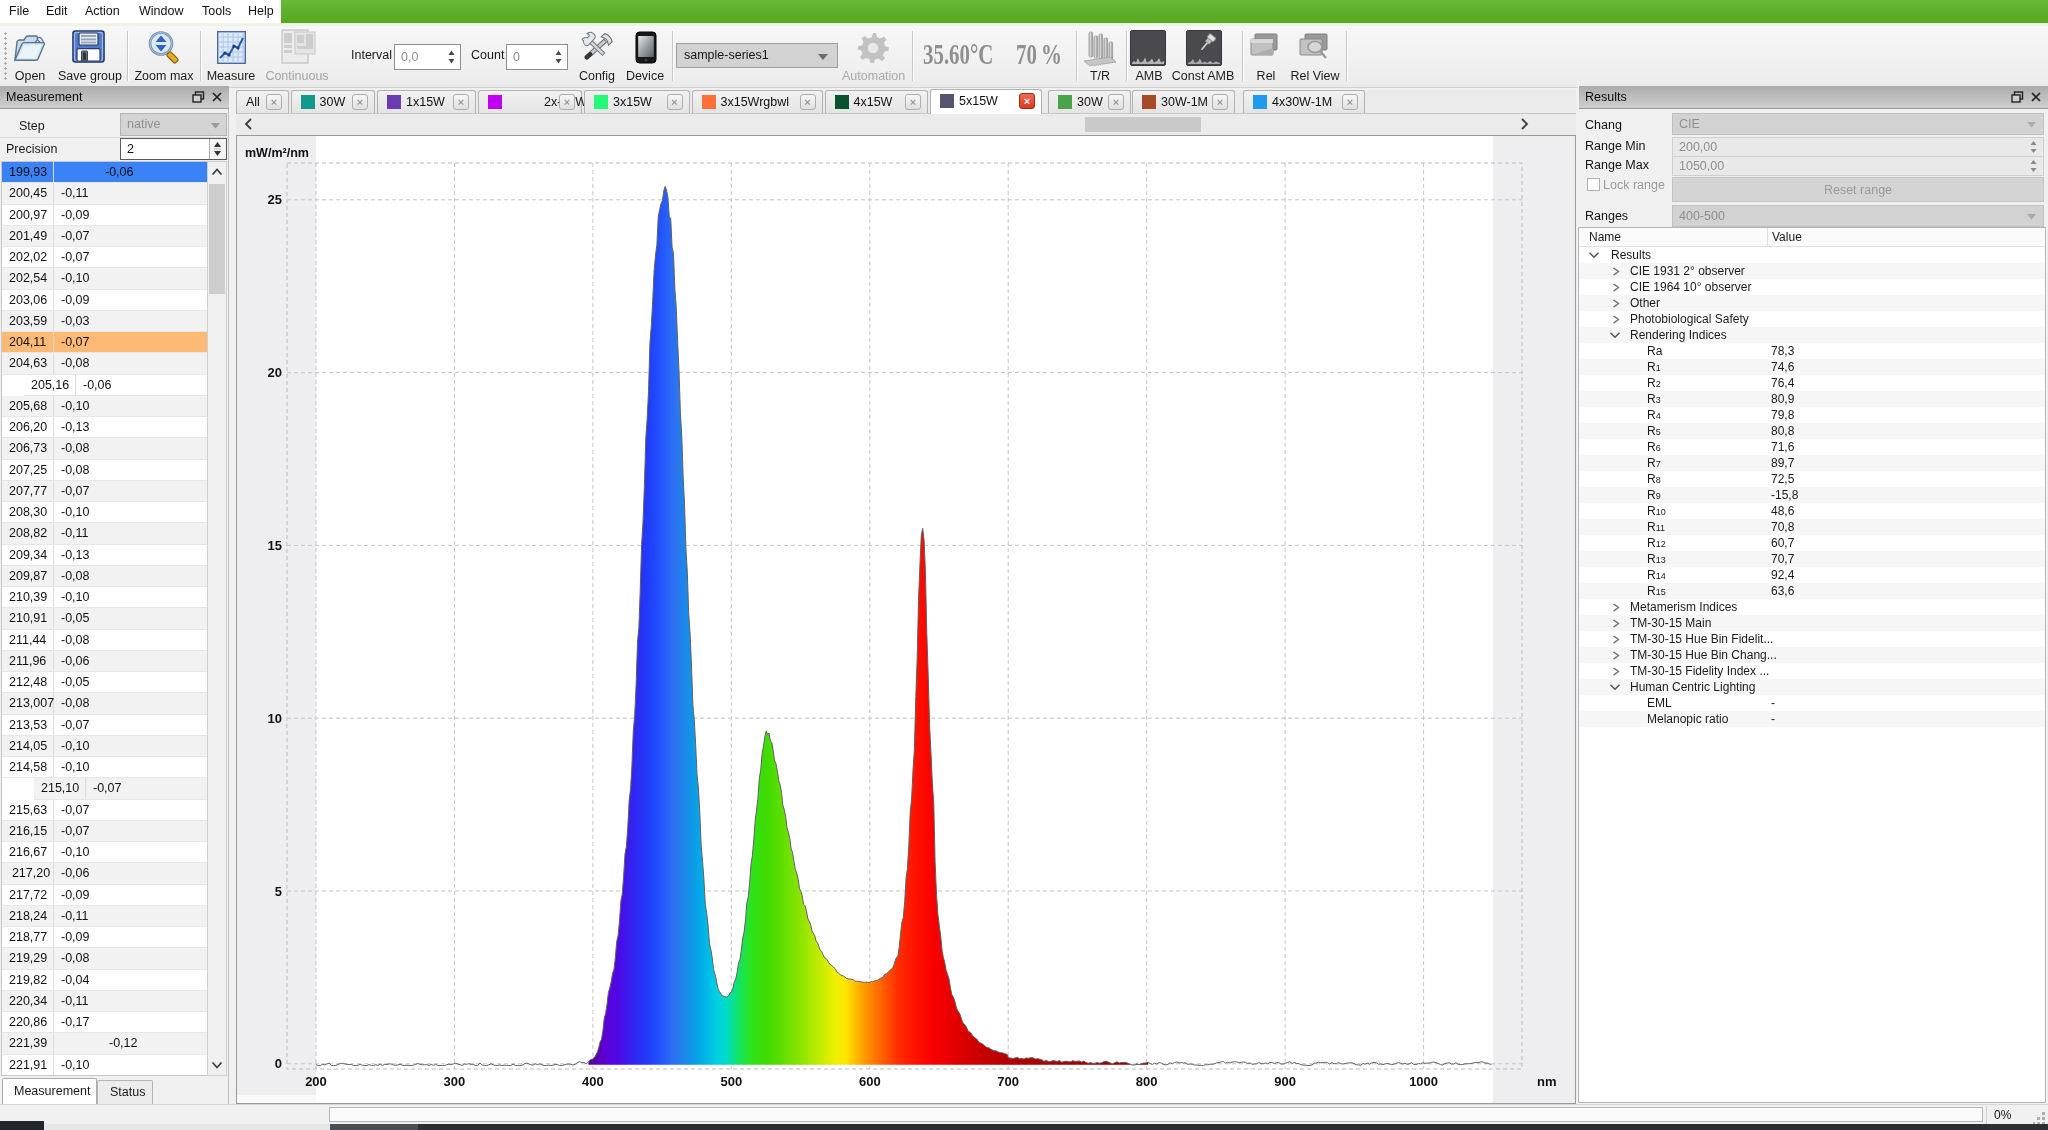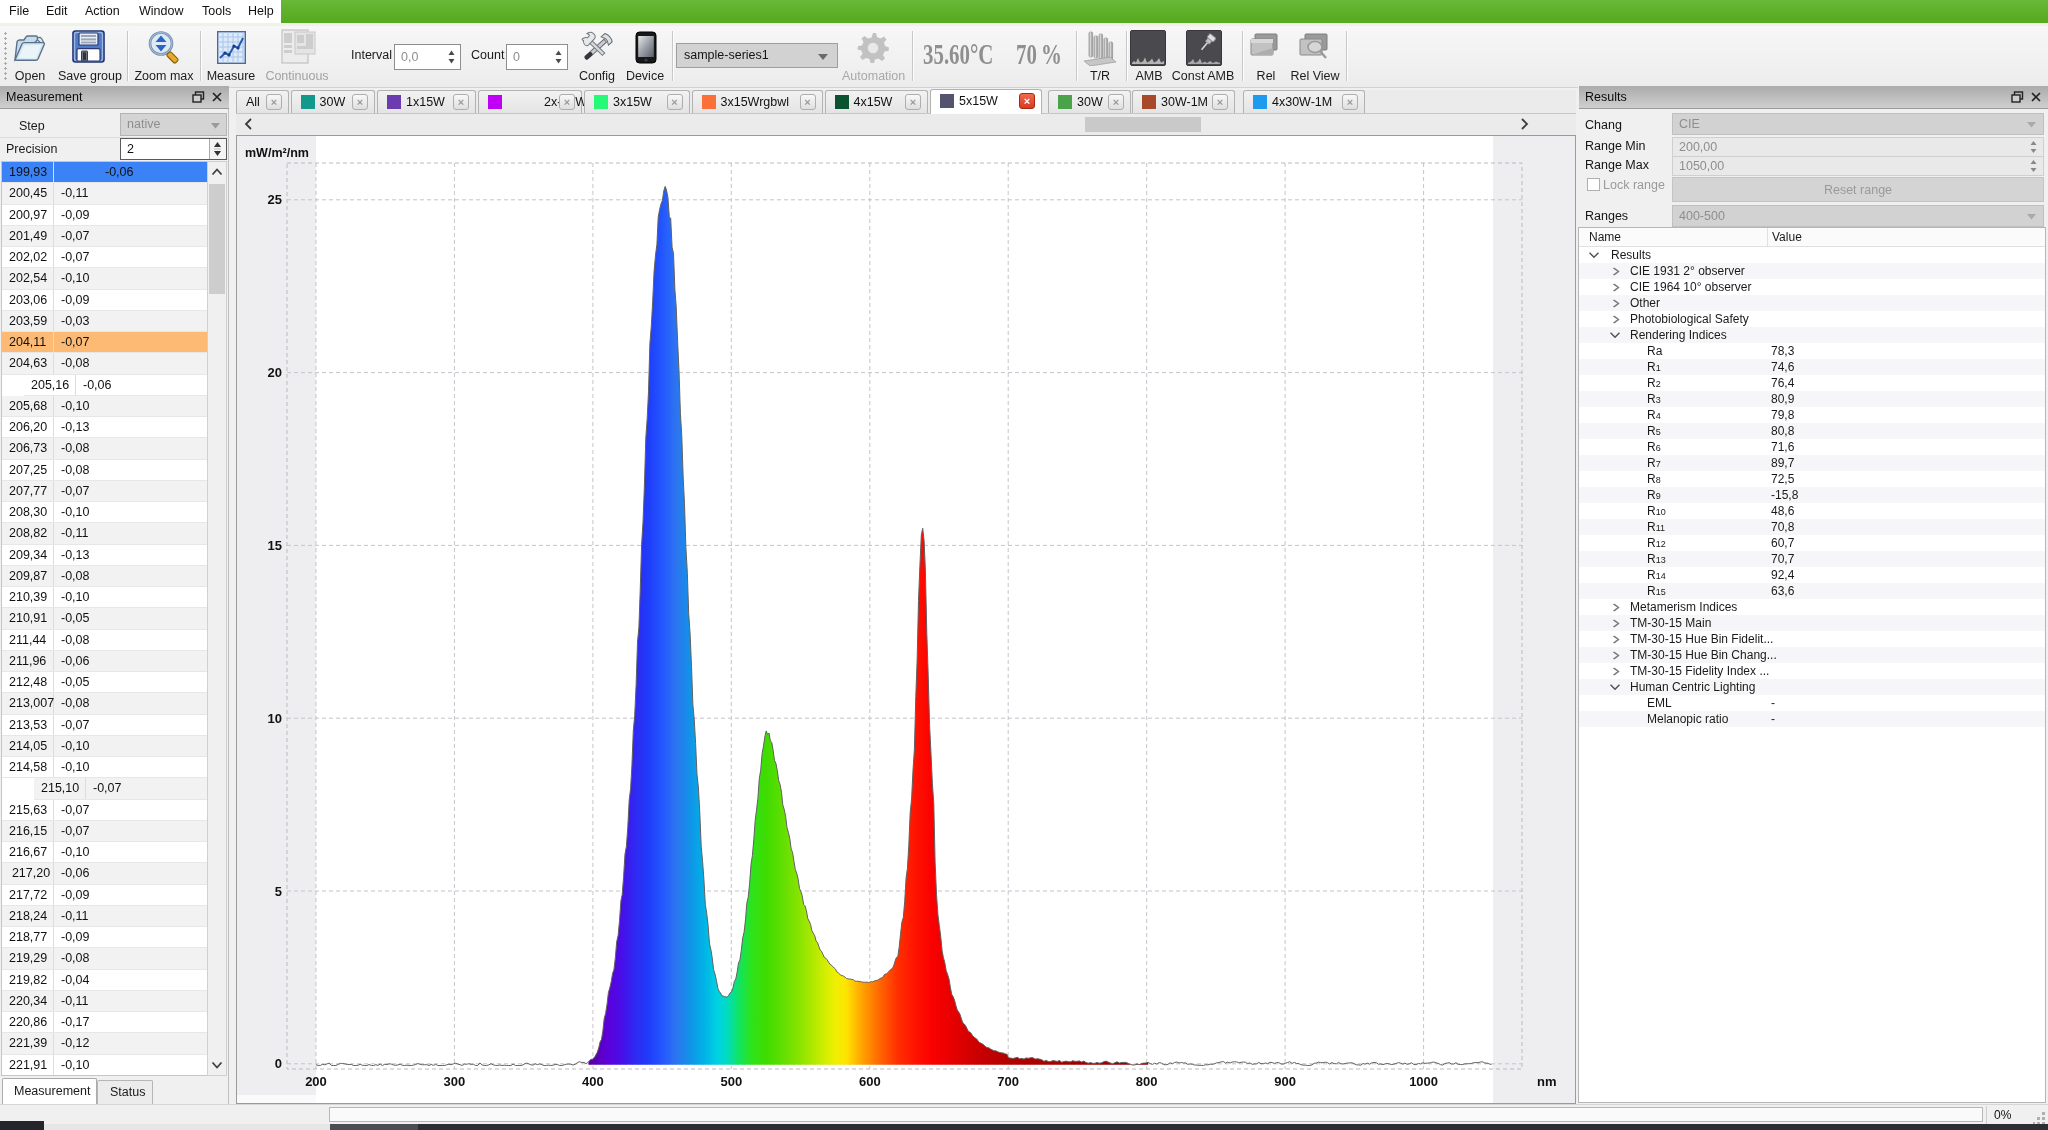--- a/index.html
+++ b/index.html
@@ -441,21 +441,21 @@
       <div class="mc2">-0,04</div>
     </div>
     <div class="mrow" style="background:#f2f2f2;">
       <div class="mc1">220,34</div>
       <div class="mc2">-0,11</div>
     </div>
     <div class="mrow" style="background:#ffffff;">
       <div class="mc1">220,86</div>
       <div class="mc2">-0,17</div>
     </div>
-    <div class="mrow" style="background:#f2f2f2;">
+    <div class="mrow" style="background:#f2f2f2;gap:48px;">
       <div class="mc1">221,39</div>
       <div class="mc2">-0,12</div>
     </div>
     <div class="mrow" style="background:#ffffff;">
       <div class="mc1">221,91</div>
       <div class="mc2">-0,10</div>
     </div>
   </div>
 <div class="abs" style="left:207px;top:161px;width:20px;height:915px;background:#f0f0f0;border:1px solid #d0d0d0;">
 <svg width="12" height="8" style="position:absolute;left:3px;top:6px;">

